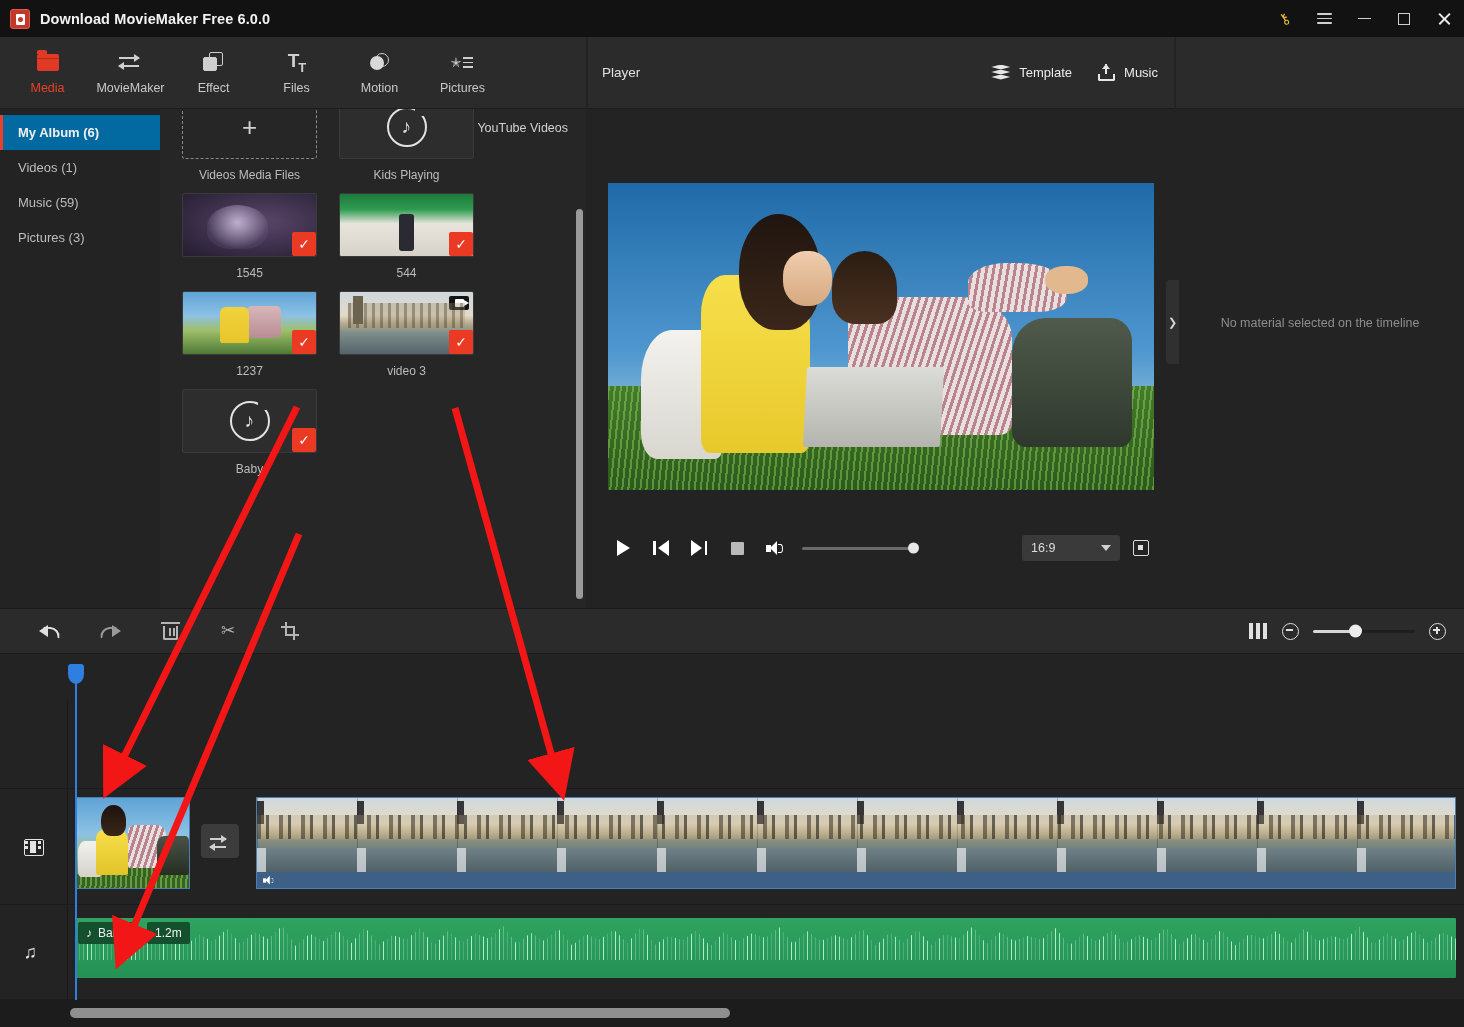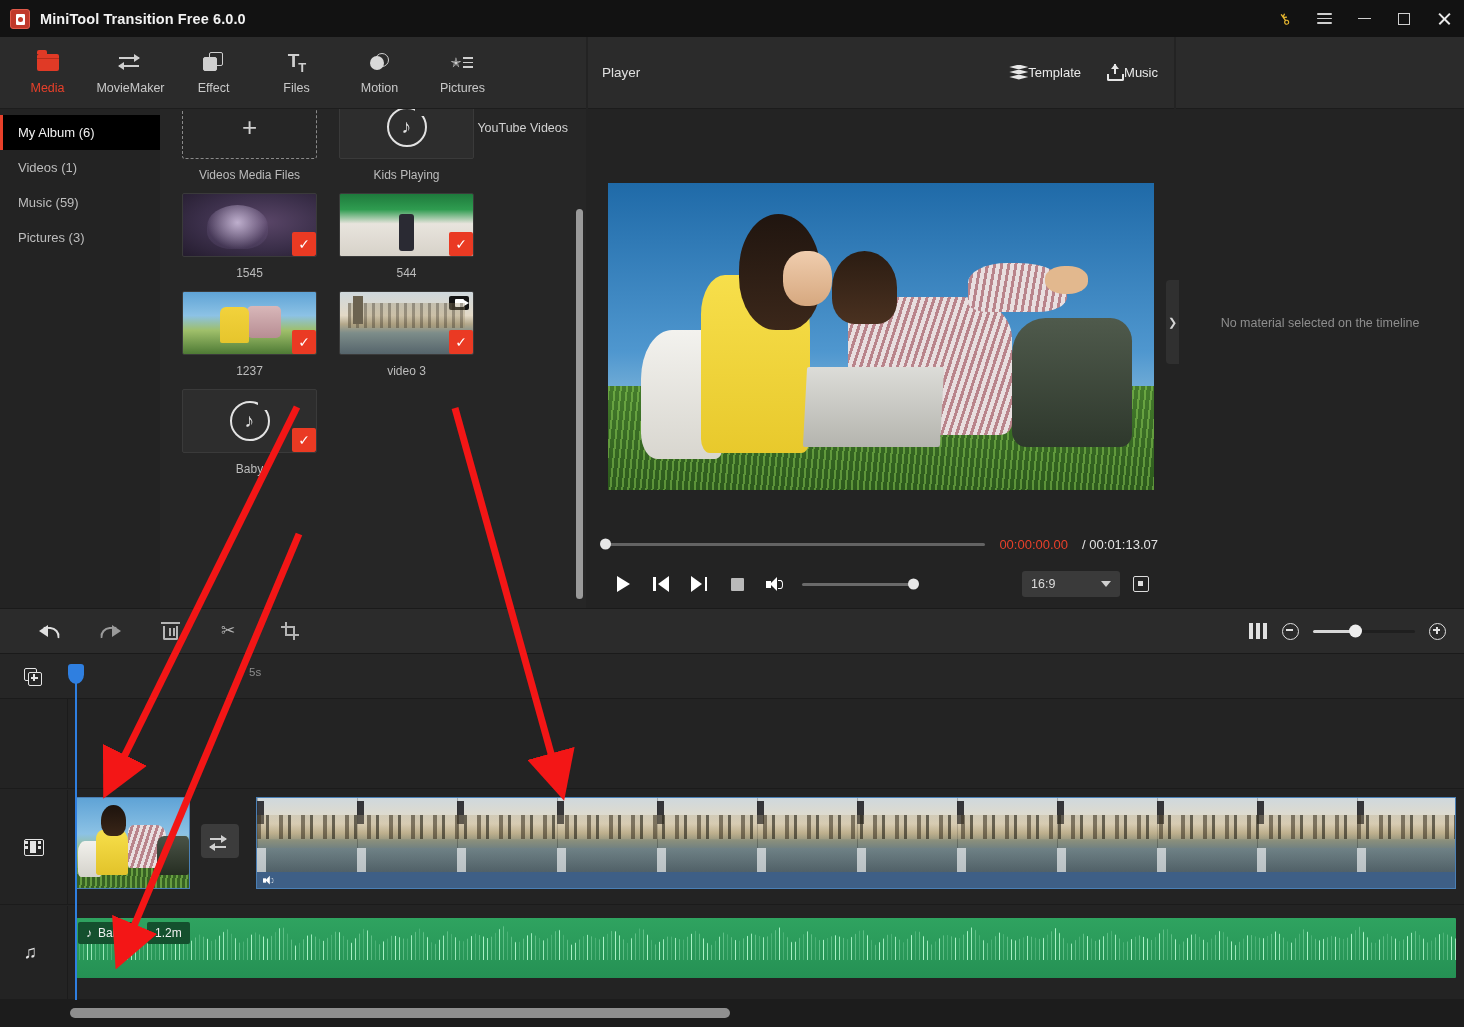--- a/index.html
+++ b/index.html
@@ -100,21 +100,21 @@
   
   .media-panel {
     position: absolute; left: 0; top: 109px; width: 586px; height: 499px;
     background: #262626; display: flex;
   }
   .side-list { width: 160px; background: #232323; padding-top: 6px; flex: none; }
   .side-item {
     height: 35px; display: flex; align-items: center; padding-left: 18px;
     font-size: 13px; color: #bdbdbd; position: relative;
   }
-  .side-item.active { background: #000000; color: #f0f0f0; }
+  .side-item.active { background: #0369a1; color: #f0f0f0; font-weight: bold; }
   .side-item.active::before {
     content: ""; position: absolute; left: 0; top: 0; width: 3px; height: 100%; background: #e8402a;
   }
 
   .media-main { flex: 1; position: relative; background: #262626; overflow: hidden; }
   .media-head {
     height: 38px; display: flex; align-items: center; justify-content: flex-end;
     padding-right: 18px; font-size: 12.5px; color: #d2d2d2;
   }
   .yt-btn { display: flex; align-items: center; gap: 8px; }
@@ -198,21 +198,21 @@
   
   .player {
     position: absolute; left: 588px; top: 37px; width: 586px; height: 571px; background: #232323;
   }
   .player-head {
     height: 72px; display: flex; align-items: center; padding: 0 16px 0 14px;
     border-bottom: 1px solid #1c1c1c; background: #2b2b2b;
   }
   .player-title { font-size: 13.5px; color: #e0e0e0; }
   .player-actions { margin-left: auto; display: flex; align-items: center; gap: 26px; }
-  .pa { display: flex; align-items: center; font-size: 13px; color: #eaeaea; }
+  .pa { display: flex; align-items: center; gap: 9px; font-size: 13px; color: #eaeaea; }
   .layers-ico { position: relative; width: 19px; height: 16px; }
   .layers-ico i { position: absolute; left: 0; width: 19px; height: 5px; background: #e6e6e6;
       transform: skewY(0deg); clip-path: polygon(50% 0, 100% 50%, 50% 100%, 0 50%); }
   .layers-ico i:nth-child(1) { top: 0; }
   .layers-ico i:nth-child(2) { top: 5px; }
   .layers-ico i:nth-child(3) { top: 10px; }
   .export-ico { position: relative; width: 17px; height: 17px; }
   .export-ico::before {
     content:""; position:absolute; left: 7px; top: 0; width: 2px; height: 10px; background: #e6e6e6;
   }
@@ -555,21 +555,21 @@
   
   .arrows { position: absolute; inset: 0; pointer-events: none; z-index: 40; }
 </style>
 </head>
 <body>
 
 <div id="app">
 
   <div class="titlebar">
     <div class="app-logo"></div>
-    <div class="app-title">MiniTool Transition Free 6.0.0</div>
+    <div class="app-title">Download MovieMaker Free 6.0.0</div>
     <div class="win-btns">
       <div class="win-btn">
           <span class="key-icon">⚷</span>
         </div>
       <div class="win-btn">
           <span class="ham">
             <i></i>
             <i></i>
             <i></i>
           </span>
@@ -757,30 +757,20 @@
         <div class="pv-man-shirt"></div>
         <div class="pv-man-hair"></div>
         <div class="pv-man-arm"></div>
         <div class="pv-hand"></div>
         <div class="pv-jeans"></div>
         <div class="pv-laptop"></div>
       </div>
     </div>
 
     <div class="transport">
-      <div class="seek-row">
-        <div class="seek-track">
-          <div class="seek-knob"></div>
-        </div>
-        <div class="time-cur">00:00:00.00</div>
-        <div class="time-tot">
-          <span>/</span>
-          <span>00:01:13.07</span>
-        </div>
-      </div>
       <div class="ctrl-row">
         <div class="cbtn">
             <span class="ic-play"></span>
           </div>
         <div class="cbtn">
             <span class="ic-prev"></span>
           </div>
         <div class="cbtn">
             <span class="ic-next"></span>
           </div>
@@ -845,32 +835,20 @@
         </div>
       <div class="zm-btn"></div>
       <div class="zm-track">
         <div class="zm-fill"></div>
         <div class="zm-knob"></div>
       </div>
       <div class="zm-btn plus"></div>
     </div>
   </div>
 
-  <div class="tl-ruler-row">
-    <div class="track-head-col">
-      <span class="ic-addtrack">
-        <span class="back"></span>
-          <span class="front"></span>
-      </span>
-    </div>
-    <div class="ruler">
-      <div class="ruler-tick" style="left:4px">0s</div>
-      <div class="ruler-tick" style="left:181px">5s</div>
-    </div>
-  </div>
 
   <div class="tl-body">
 
     <div class="track track-0">
       <div class="track-head"></div>
       <div class="clip-area"></div>
     </div>
 
     <div class="track track-1">
       <div class="track-head">

